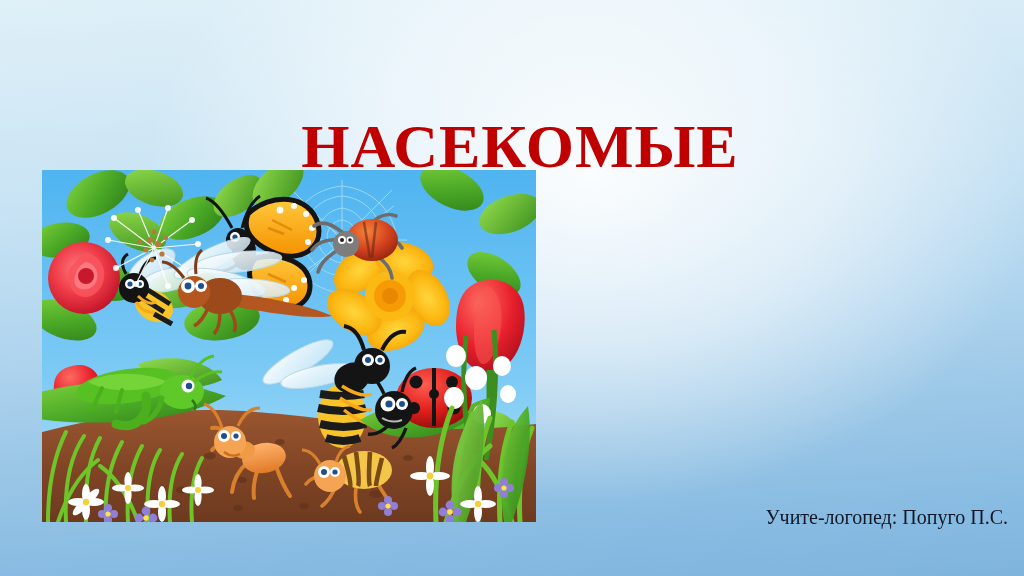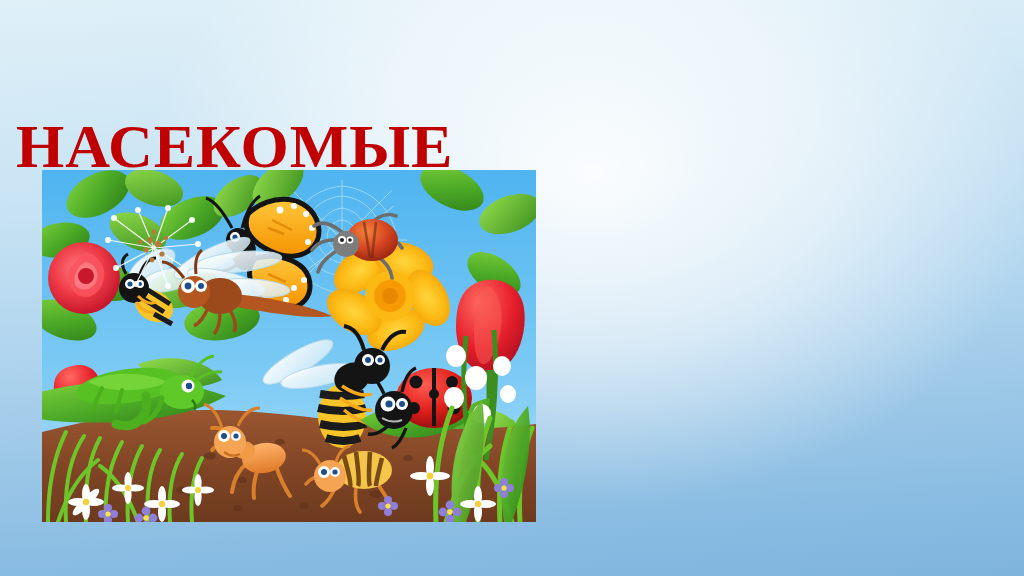--- a/index.html
+++ b/index.html
@@ -34,20 +34,21 @@
           #89bce2 88%,
           #7fb4dd 100%);
   }
 
   
   .title {
     position: absolute;
     left: 16px;
     right: 0;
     top: 72px;
+    text-align: center;
     color: #c00000;
     font-family: "Liberation Serif", serif;
     font-weight: bold;
     font-size: 62px;
     line-height: 1.05;
     letter-spacing: 1px;
     text-transform: uppercase;
     white-space: nowrap;
   }
 
@@ -534,14 +535,15 @@
           <circle r="4" cy="-6"></circle>
             <circle r="4" cy="6"></circle>
             <circle r="4" cx="-6"></circle>
           <circle r="4" cx="6"></circle>
             <circle r="2.6" fill="#ffe14d"></circle>
         </g>
       </g>
     </svg>
   </div>
 
+  <div class="author-line">Учите-логопед: Попуго П.С.</div>
 
 </div>
 
 </body></html>

